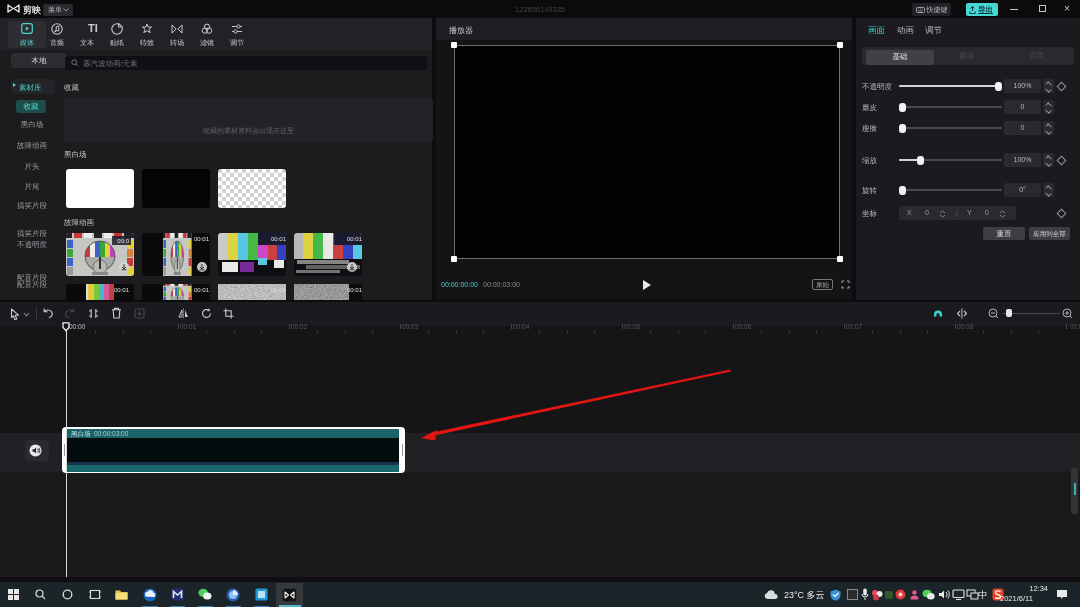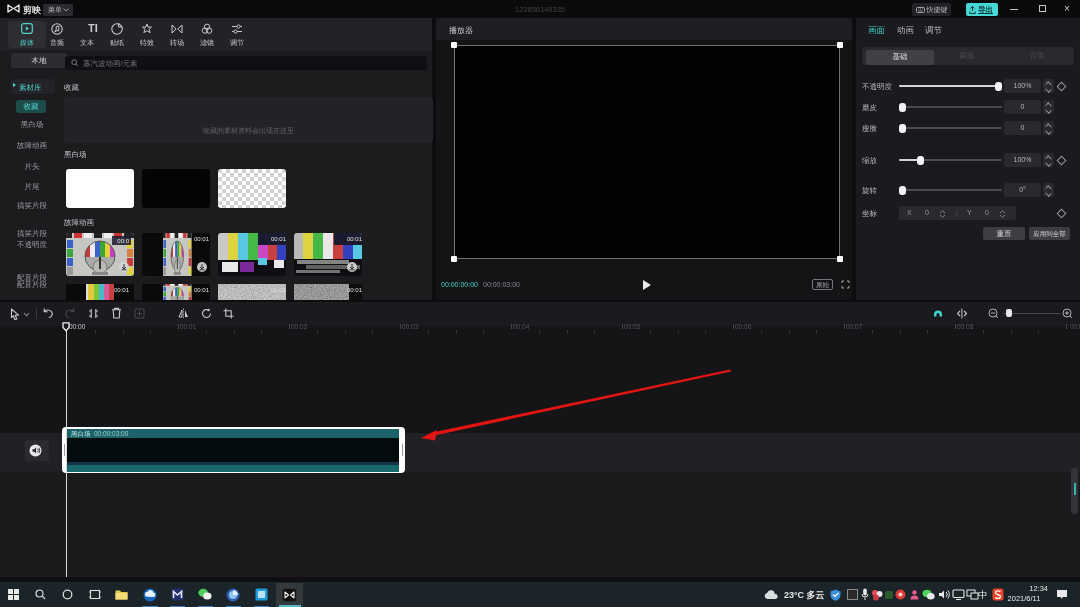--- a/index.html
+++ b/index.html
@@ -593,21 +593,21 @@
     <div class="abs" style="left:142px;top:605.5px;width:16px;height:1.5px;background:#3f7dbb;"></div>
     <div class="abs" style="left:170px;top:605.5px;width:15px;height:1.5px;background:#3f7dbb;"></div>
     <div class="abs" style="left:198px;top:605.5px;width:15px;height:1.5px;background:#3f7dbb;"></div>
     <div class="abs" style="left:226px;top:605.5px;width:15px;height:1.5px;background:#3f7dbb;"></div>
     <div class="abs" style="left:254px;top:605.5px;width:15px;height:1.5px;background:#3f7dbb;"></div>
     <div class="abs" style="left:279px;top:605px;width:22px;height:2px;background:#52b8c8;"></div>
 
     <svg class="abs" style="left:764px;top:590px;" width="15" height="10" viewBox="0 0 15 10">
       <path d="M3.5 9 a3 3 0 0 1 -0.5 -5.9 a4 4 0 0 1 7.8 0.9 a2.5 2.5 0 0 1 0.7 5 Z" fill="#d8dde0"></path>
     </svg>
-    <div class="abs" style="left:784px;top:589px;font-size:9px;color:#e8e8ea;font-weight:bold;">23°C 多云</div>
+    <div class="abs" style="left:784px;top:589px;font-size:9px;color:#e8e8ea;">23°C 多云</div>
 
     <svg class="abs" style="left:830px;top:589px;" width="11" height="12" viewBox="0 0 11 12">
       <path d="M5.5 0.5 L10.5 2.5 V6 C10.5 9 8.5 11 5.5 11.8 C2.5 11 0.5 9 0.5 6 V2.5 Z" fill="#3a8fd8"></path>
       <path d="M3 5.5 L5 7.5 L8.5 4" stroke="#fff" stroke-width="1.2" fill="none"></path>
     </svg>
     <div class="abs" style="left:847px;top:589px;width:11px;height:11px;background:#2a2a2a;border:1px solid #888;"></div>
     <svg class="abs" style="left:861px;top:588px;" width="8" height="13" viewBox="0 0 8 13">
       <rect x="2.2" y="0.5" width="3.6" height="7" rx="1.8" fill="#e8e8e8"></rect>
       <path d="M1 6 a3 3 0 0 0 6 0 M4 9.5 V12" stroke="#e8e8e8" stroke-width="1" fill="none"></path>
     </svg>
@@ -642,18 +642,18 @@
       <rect x="1" y="1" width="8" height="6" fill="none" stroke="#e8e8e8" stroke-width="1"></rect>
       <rect x="5" y="4" width="7" height="6" fill="#1b2428" stroke="#e8e8e8" stroke-width="1"></rect>
     </svg>
     <div class="abs" style="left:978px;top:589px;font-size:9.5px;color:#f0f0f0;">中</div>
     <svg class="abs" style="left:992px;top:588px;" width="12" height="13" viewBox="0 0 12 13">
       <rect x="0.5" y="0.5" width="11" height="12" rx="2.5" fill="#e8442a"></rect>
       <path d="M8.5 3.5 C8.5 3.5 7.5 2.8 6 2.8 C4.5 2.8 3.5 3.6 3.5 4.8 C3.5 7.5 8.5 6 8.5 8.5 C8.5 9.8 7.3 10.4 6 10.4 C4.5 10.4 3.3 9.6 3.3 9.6" stroke="#fff" stroke-width="1.3" fill="none"></path>
     </svg>
 
     <div class="abs" style="left:1008px;top:584px;width:40px;text-align:right;font-size:7.5px;color:#e8e8ea;">12:34</div>
-    <div class="abs" style="left:1000px;top:594px;width:48px;text-align:center;font-size:7.5px;color:#e8e8ea;">2021/6/11</div>
+    <div class="abs" style="left:1000px;top:594px;width:48px;text-align:left;font-size:7.5px;color:#e8e8ea;">2021/6/11</div>
 
     <svg class="abs" style="left:1056px;top:589px;" width="12" height="11" viewBox="0 0 12 11">
       <path d="M1 1 H11 V8 H7 L5 10 V8 H1 Z" fill="#e8e8ea"></path>
     </svg>
   </div>
 
 </body></html>

